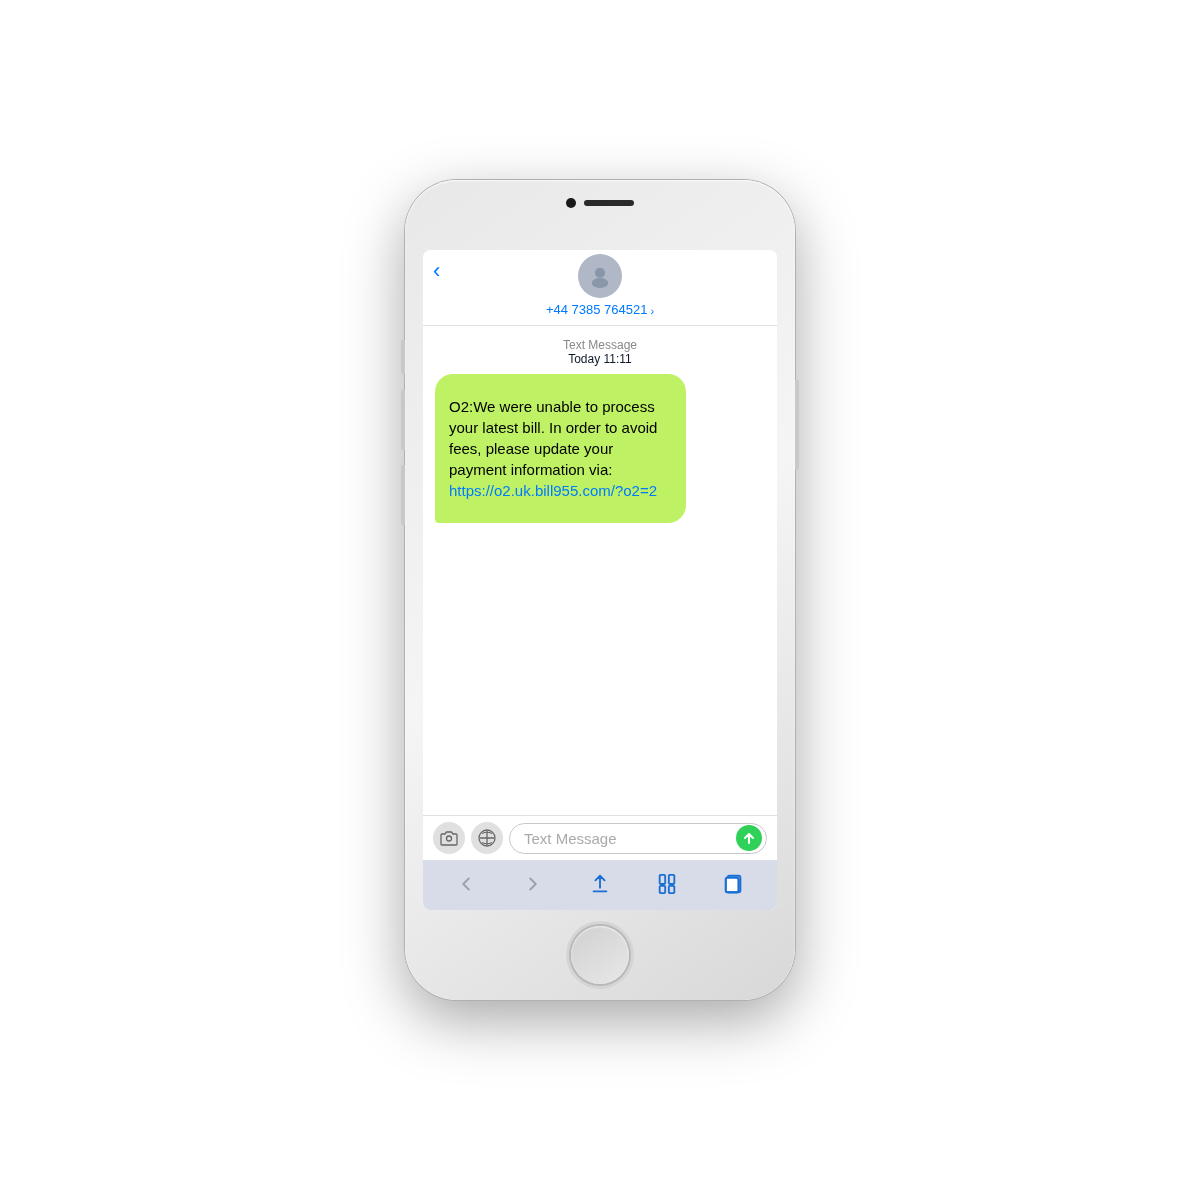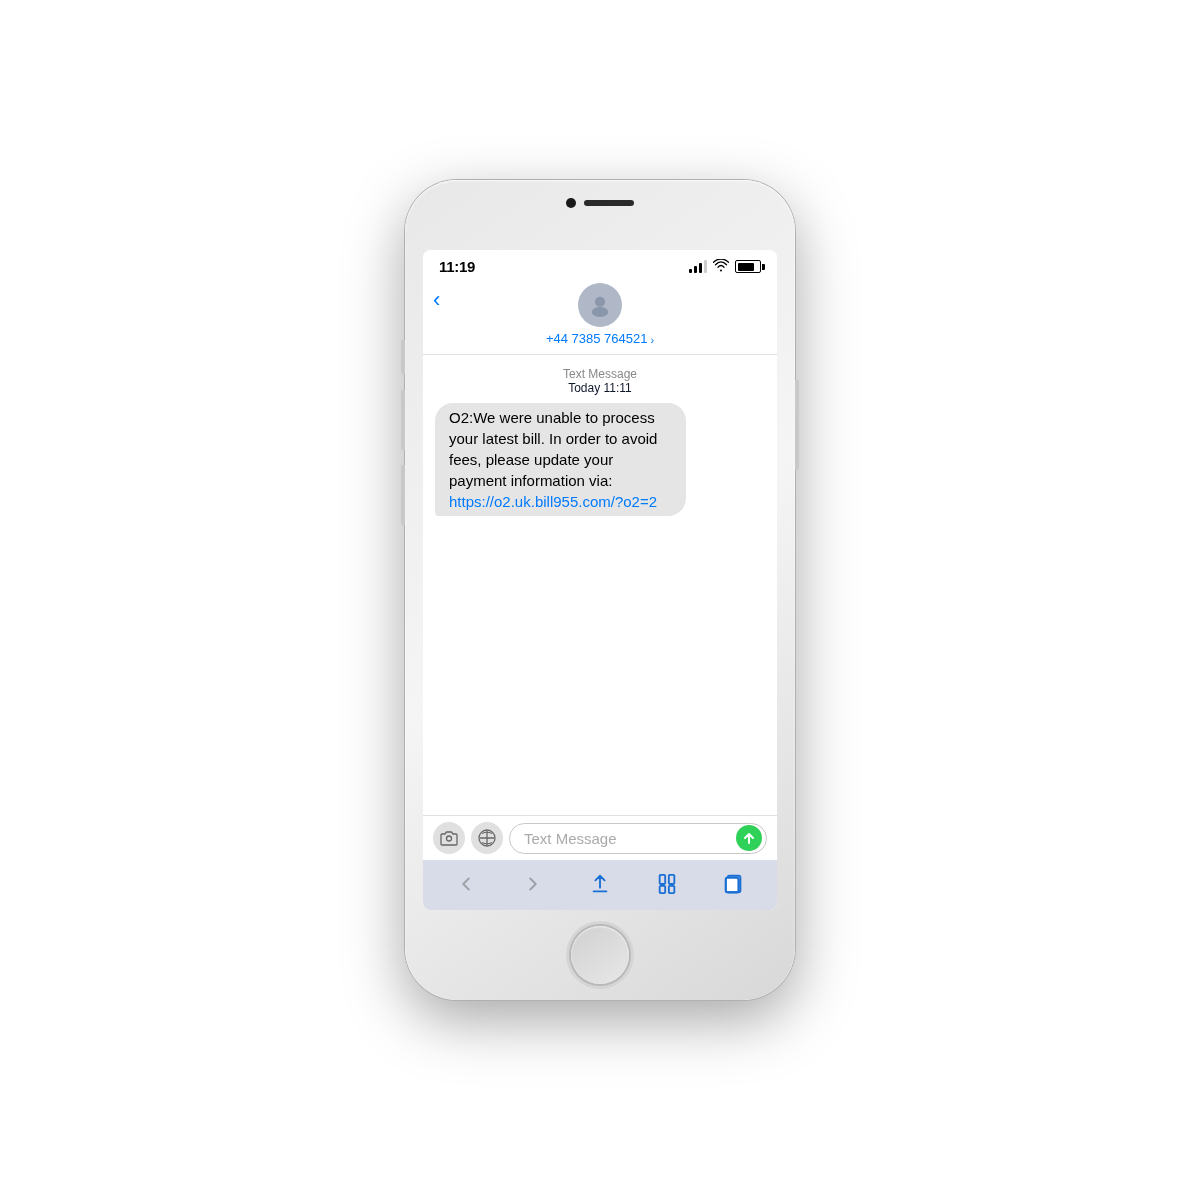--- a/index.html
+++ b/index.html
@@ -247,23 +247,23 @@
       color: #888;
       font-weight: 400;
     }
     .message-meta-time {
       font-size: 12px;
       color: #0f172a;
     }
 
     .message-bubble {
       max-width: 76%;
-      background: #e5e5e5;
+      background: #bef264;
       border-radius: 18px 18px 18px 4px;
-      padding: 4px 14px;
+      padding: 22px 14px;
       font-size: 15px;
       color: #000;
       line-height: 1.4;
     }
     .message-bubble a {
       color: #007AFF;
       text-decoration: none;
     }
 
     
@@ -359,45 +359,20 @@
 
   <div class="notch-area">
     <div class="front-camera"></div>
     <div class="speaker-top"></div>
   </div>
 
   <div class="home-button"></div>
 
   <div class="screen">
 
-    <div class="status-bar">
-      <span class="status-time">11:19</span>
-      <div class="status-icons">
-
-        <div class="signal-bars">
-          <div class="signal-bar" style="height:4px;"></div>
-          <div class="signal-bar" style="height:7px;"></div>
-          <div class="signal-bar" style="height:10px;"></div>
-          <div class="signal-bar" style="height:13px; background:#ccc;"></div>
-        </div>
-
-        <span class="wifi-icon">
-          <svg width="16" height="13" viewBox="0 0 16 13">
-            <path d="M8 10.5 a1 1 0 1 1 0 2 a1 1 0 0 1 0-2" fill="#000"></path>
-            <path d="M5 8.2 C6.1 7 7 6.5 8 6.5 S9.9 7 11 8.2" fill="none" stroke="#000" stroke-width="1.3" stroke-linecap="round"></path>
-            <path d="M2.5 5.7 C4.3 3.7 6.1 2.8 8 2.8 S11.7 3.7 13.5 5.7" fill="none" stroke="#000" stroke-width="1.3" stroke-linecap="round"></path>
-            <path d="M0.5 3.3 C2.8 0.8 5.3 0 8 0 S13.2 0.8 15.5 3.3" fill="none" stroke="#000" stroke-width="1.3" stroke-linecap="round"></path>
-          </svg>
-        </span>
-
-        <div class="battery-icon">
-          <div class="battery-fill"></div>
-        </div>
-      </div>
-    </div>
 
     <div class="nav-bar">
       <span class="back-btn">‹</span>
       <div class="contact-avatar">
         <svg viewBox="0 0 44 44" fill="none">
           <circle cx="22" cy="17" r="8" fill="#8a97ab"></circle>
           <ellipse cx="22" cy="33" rx="13" ry="8" fill="#8a97ab"></ellipse>
         </svg>
       </div>
       <div class="contact-number">

